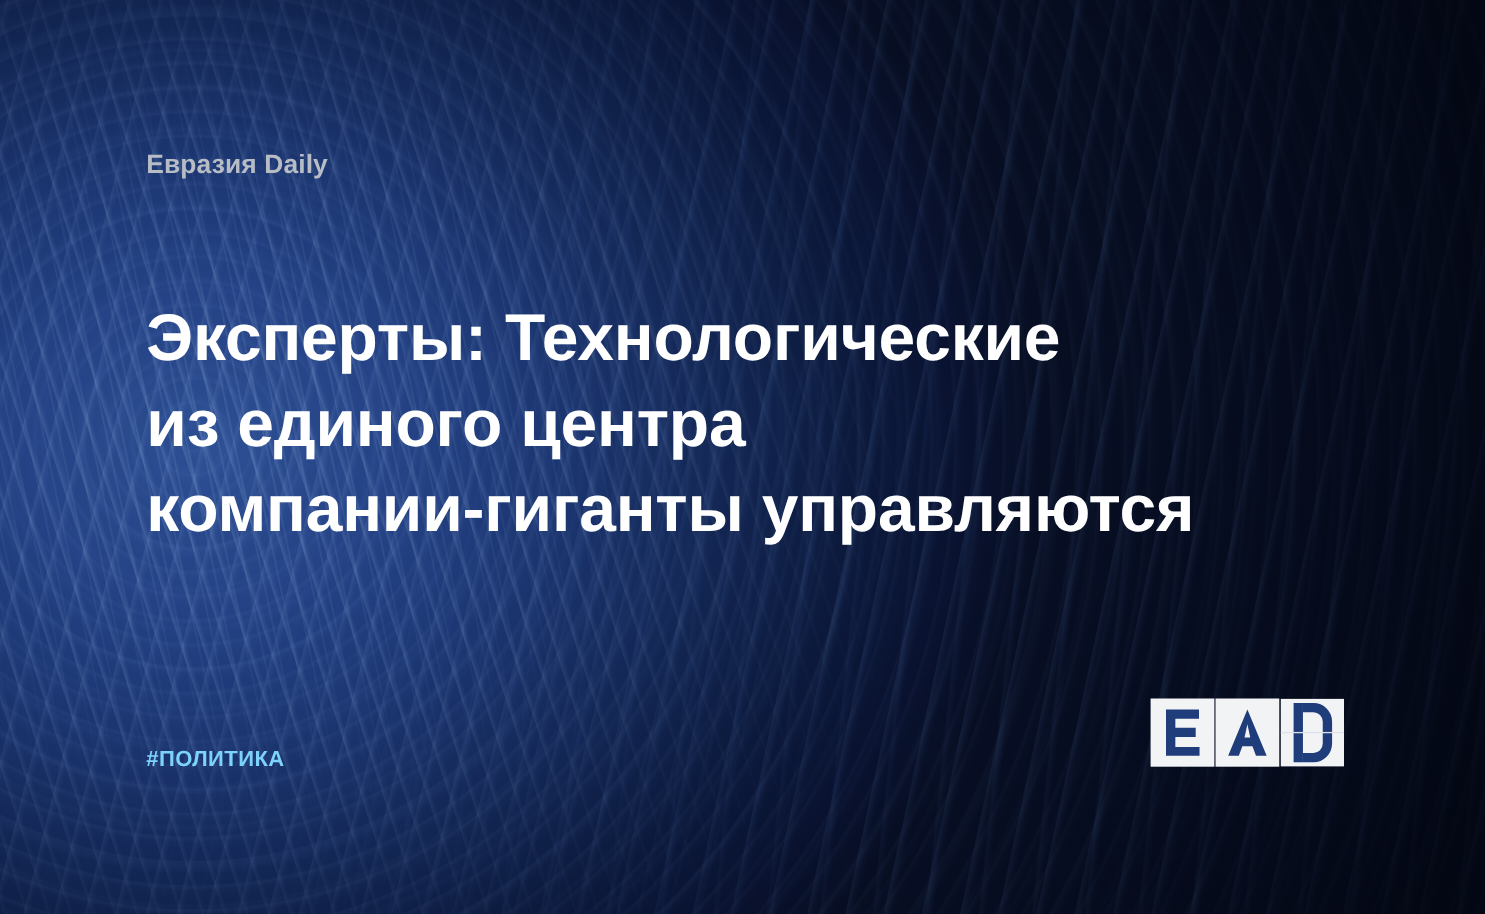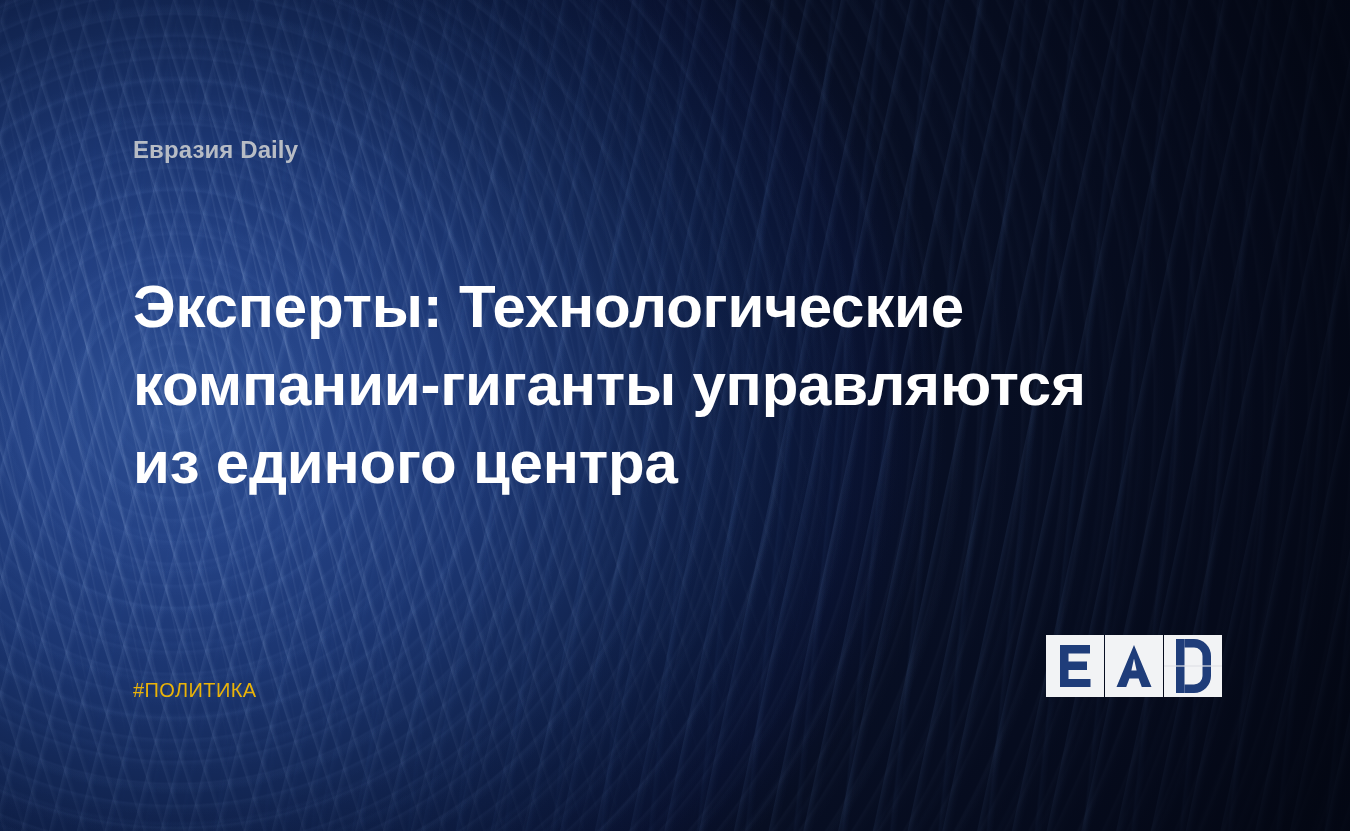--- a/index.html
+++ b/index.html
@@ -177,23 +177,23 @@
   .headline .hl-line {
     display: block;
     white-space: nowrap;
   }
 
   .hashtag {
     position: absolute;
     left: 133px;
     top: 679px;
     font-size: 20px;
-    font-weight: normal;
+    font-weight: bold;
     letter-spacing: 0.4px;
-    color: #eab308;
+    color: #7dd3fc;
     white-space: nowrap;
   }
 
   
   .logo {
     position: absolute;
     left: 1046px;
     top: 635px;
     display: flex;
     gap: 1px;
@@ -231,22 +231,22 @@
   <div class="bg-layer streaks-d"></div>
   <div class="bg-layer speckle"></div>
   <div class="bg-layer bg-vignette"></div>
 
   <div class="content">
 
     <div class="brand">Евразия Daily</div>
 
     <h1 class="headline">
       <span class="hl-line">Эксперты: Технологические</span>
+      <span class="hl-line">из единого центра</span>
       <span class="hl-line">компании-гиганты управляются</span>
-      <span class="hl-line">из единого центра</span>
     </h1>
 
     <div class="hashtag">#ПОЛИТИКА</div>
 
     <div class="logo">
 
       <div class="logo-tile">
         <svg viewBox="0 0 58 62">
           <path fill="#1f3d7a" d="M14 10 h30 v8.5 H22.5 v8 H41 v8.5 H22.5 v9 H44.5 V52 H14 Z"></path>
         </svg>

